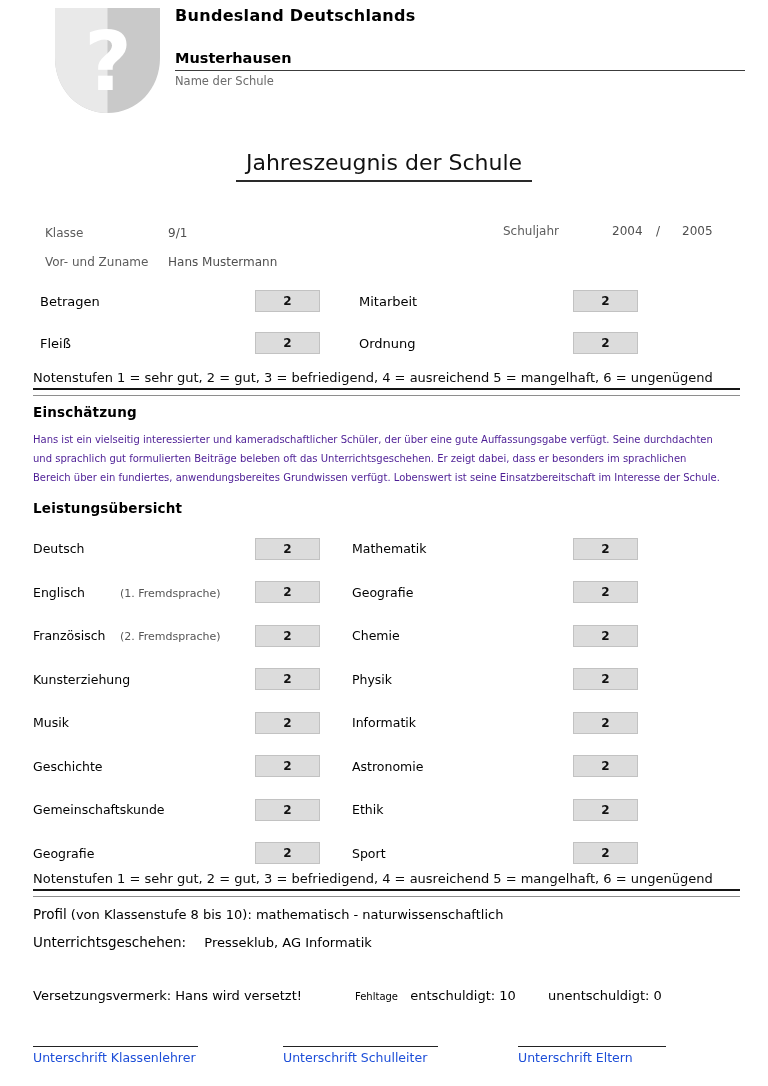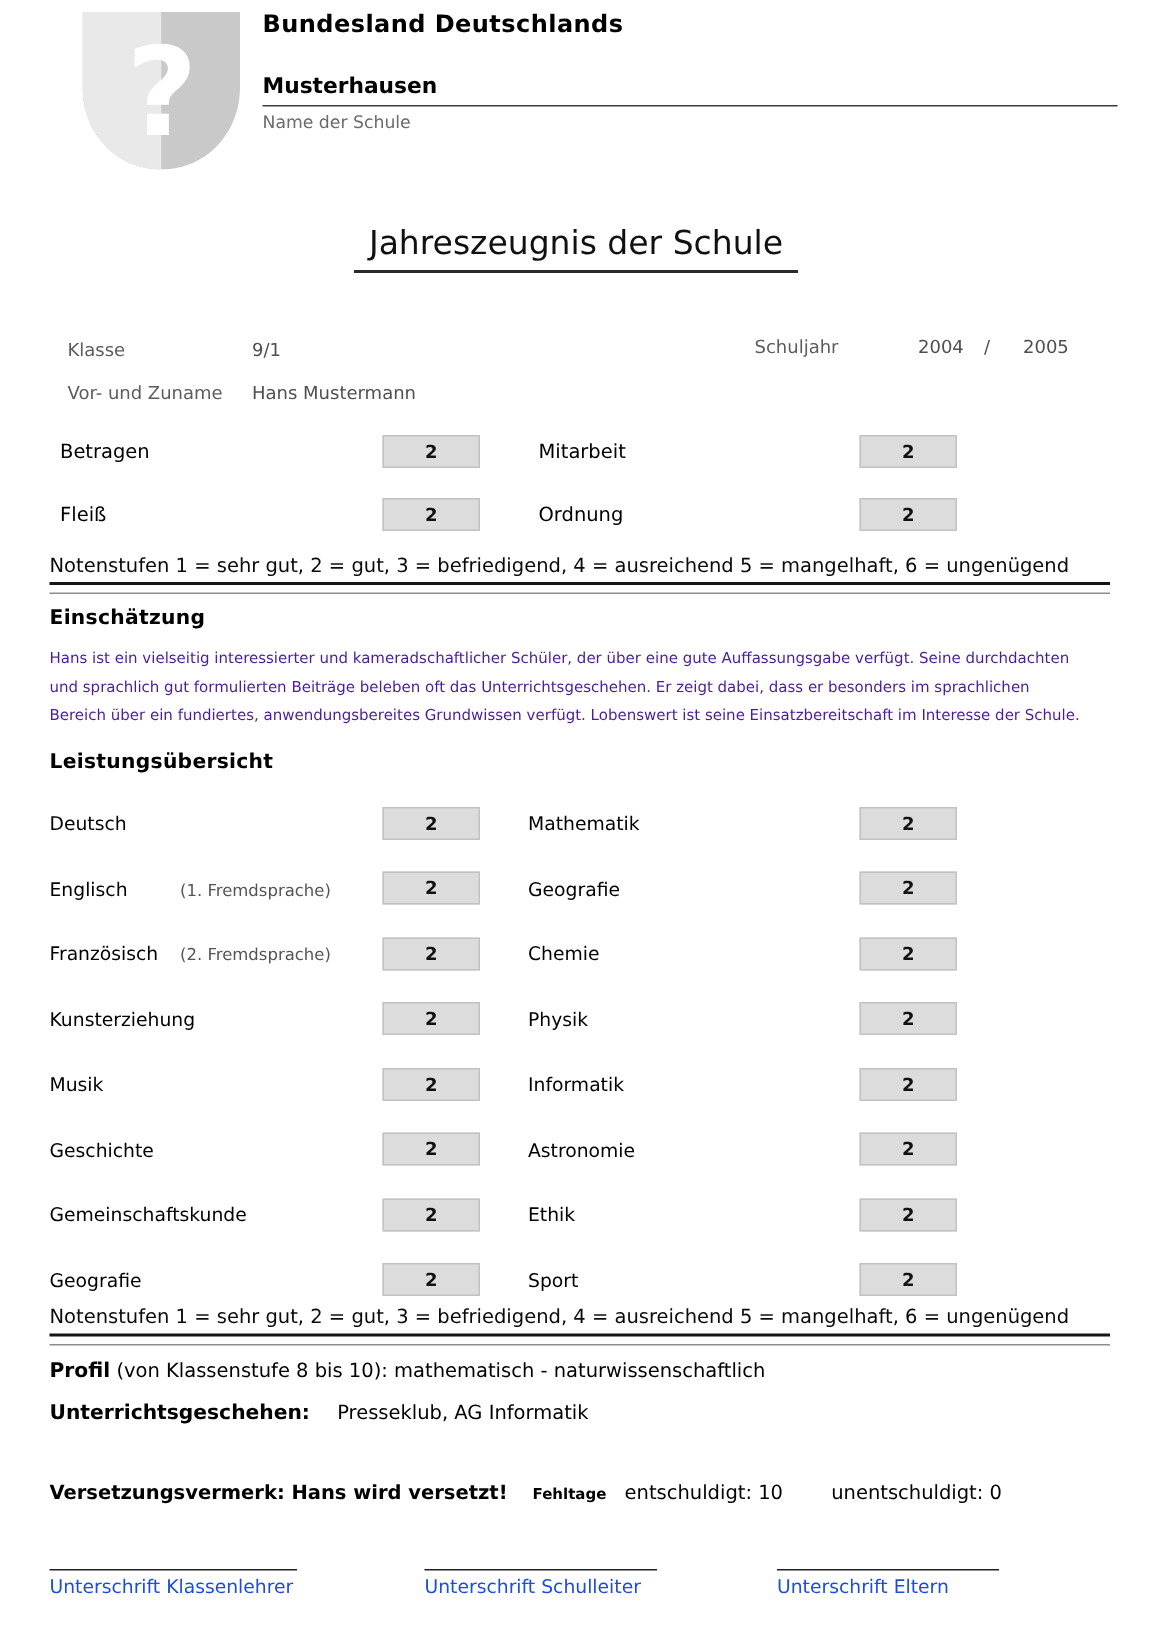--- a/index.html
+++ b/index.html
@@ -50,21 +50,21 @@
   .assessment p { margin:10px 0 0; font-size:10px; line-height:19px; color:#4c1d95; }
 
   .subjects { position:absolute; top:500px; left:33px; width:607px; }
   .subjects .grade-grid { margin-top:11px; grid-auto-rows:43.5px; align-items:center; }
   .subj-label { font-size:12.5px; display:flex; align-items:baseline; }
   .subj-name { min-width:87px; }
   .subj-note { font-size:11px; color:#555; white-space:nowrap; }
 
   
   .f-row { position:absolute; left:33px; right:23px; font-size:13px; }
-  .b { font-weight:bold; }
+  .b { font-weight:normal; }
   .profil-row { top:906px; font-size:13px; }
   .profil-row .b { font-size:13.5px; }
   .ag-row { top:934px; }
   .ag-row .b { font-size:13.5px; }
   .ag-row .t { margin-left:14px; }
   .remarks-row { top:961px; }
   .promo-row { top:988px; font-size:13px; }
   .fehltage { position:absolute; left:322px; top:0; white-space:nowrap; }
   .fehltage .b { font-size:10px; }
   .fehltage .t { margin-left:8px; }

